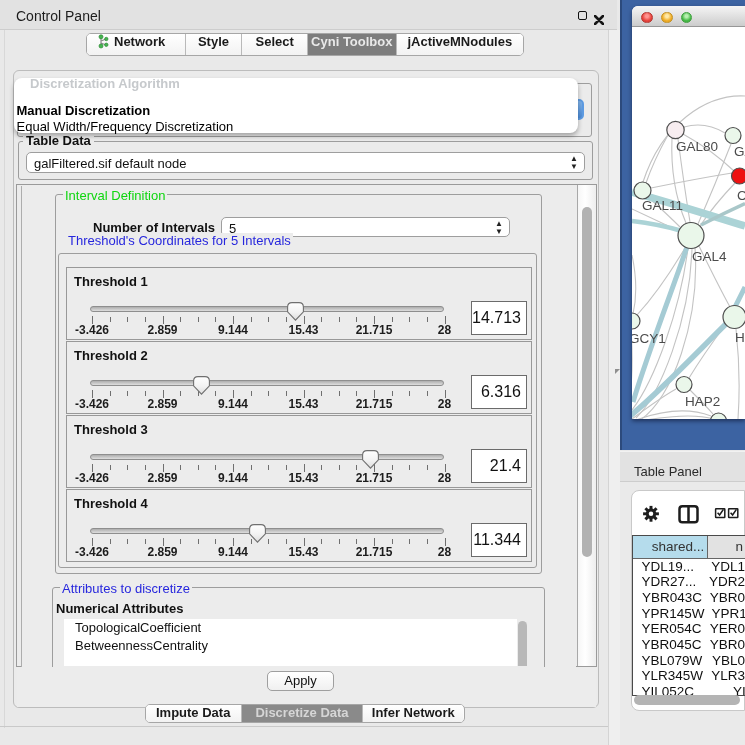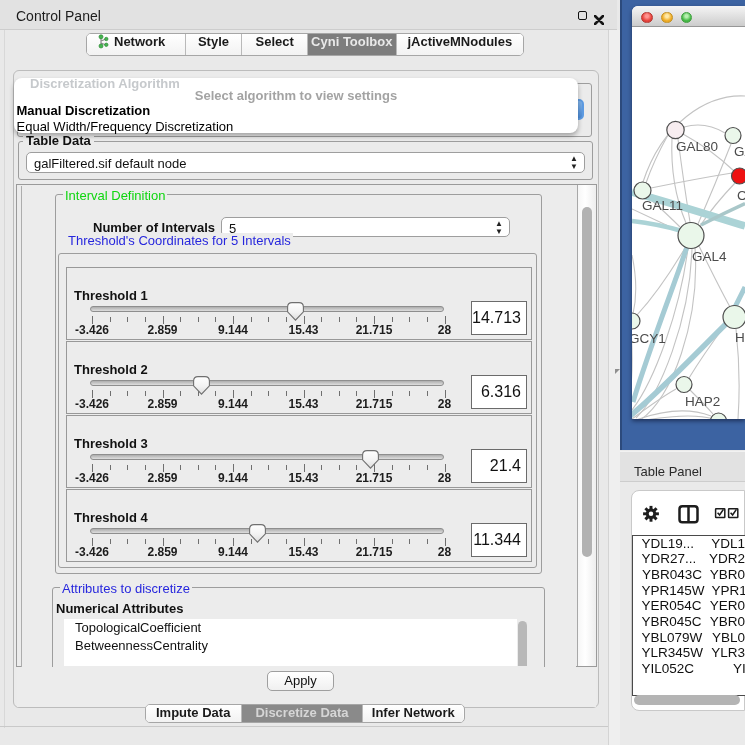--- a/index.html
+++ b/index.html
@@ -54,21 +54,21 @@
 #grp-interval { left:55px; top:194px; width:487px; height:380px; }
 #lbl-interval { position:absolute; left:63px; top:188px; font-size:13px; color:#0fd60f; background:#ececec; padding:0 2px; }
 
 #lbl-numint { position:absolute; left:93px; top:220px; font-size:13px; font-weight:bold; color:#111; }
 #combo-num { left:221px; top:217px; width:289px; height:20px; }
 
 #grp-thr { left:58px; top:253px; width:479px; height:315px; }
 #lbl-thr { position:absolute; left:66px; top:233px; font-size:13px; color:#2727dd; background:#ececec; padding:0 2px; }
 
 .thrpanel { position:absolute; left:66px; width:466px; height:73px; border:1px solid #989898; background:#ececec; }
-.thrpanel .name { position:absolute; left:7px; top:20px; font-size:13px; font-weight:bold; color:#111; }
+.thrpanel .name { position:absolute; left:7px; top:6px; font-size:13px; font-weight:bold; color:#111; }
 .valbox { position:absolute; left:404px; top:33px; width:56px; height:34px; background:#fff; border:1.5px solid #6b6b6b; font-size:16px; color:#111; text-align:right; line-height:31px; padding-right:5px; }
 
 
 .track { position:absolute; left:23px; top:38px; width:354px; height:6px; border-radius:3px; border:1px solid #8e8e8e; background:linear-gradient(#adadad,#dedede); }
 .tick { position:absolute; width:1px; background:#6f6f6f; }
 .tlabel { position:absolute; top:55px; font-size:12px; font-weight:bold; color:#1c1c1c; transform:translateX(-50%); }
 .thumb { position:absolute; top:33.5px; width:17px; height:19px; }
 
 
 #grp-attr { left:52px; top:587px; width:493px; height:95px; }
@@ -458,20 +458,24 @@
   </g>
   <g fill="none" stroke="#1d1d1d">
     <rect x="75.6" y="6.8" width="9.2" height="8.6" rx="0.5" stroke-width="1.5"></rect>
     <path d="M77.6 10.8 L79.6 13 L83.4 7.4" stroke-width="1.6"></path>
     <rect x="88.6" y="6.8" width="9.2" height="8.6" rx="0.5" stroke-width="1.5"></rect>
     <path d="M90.6 10.8 L92.6 13 L96.4 7.4" stroke-width="1.6"></path>
   </g>
 </svg>
 
 <div class="abs" id="tblwrap" style="left:631.5px; top:534.5px; width:113.5px; height:161px; border:1px solid #4a4a4a; border-right:none; overflow:hidden; background:#fff;">
+  <div style="display:flex; height:23px; border-bottom:1px solid #666; font-size:13.5px; color:#333;">
+    <div style="width:75px; background:#b5dcec; border-right:1px solid #666; text-align:center; line-height:22px; padding-left:17px;">shared...</div>
+    <div style="flex:1; background:#e2e2e2; text-align:right; line-height:22px; padding-right:2px;">n</div>
+  </div>
   <div id="tbody" style="font-size:13.5px; color:#101010;">
       <div style="display:flex;height:15.7px;line-height:15.7px;">
         <div style="width:76px;padding-left:9px;">YDL19...</div>
         <div style="flex:1;padding-left:7px;">YDL1</div>
       </div>
       <div style="display:flex;height:15.7px;line-height:15.7px;">
         <div style="width:76px;padding-left:9px;">YDR27...</div>
         <div style="flex:1;padding-left:7px;">YDR2</div>
       </div>
       <div style="display:flex;height:15.7px;line-height:15.7px;text-align:center;">
@@ -501,16 +505,15 @@
       <div style="display:flex;height:15.7px;line-height:15.7px;">
         <div style="width:76px;padding-left:9px;">YIL052C</div>
         <div style="flex:1;padding-left:7px;margin-left:32px;">YIL0</div>
       </div>
     </div>
 </div>
 <div class="abs" id="tbl-hsb" style="left:634px; top:694.5px; width:106px; height:10px; background:#b4b4b4; border-radius:5px;"></div>
 
 <div id="popup" class="abs">
   <div style="position:absolute; left:16px; top:-1.5px; font-size:13px; font-weight:bold; color:#c6c9cc;">Discretization Algorithm</div>
-  <div class="r1">Select algorithm to view settings</div>
   <div class="r2">Manual Discretization</div>
   <div class="r3">Equal Width/Frequency Discretization</div>
 </div>
 
 </body></html>

